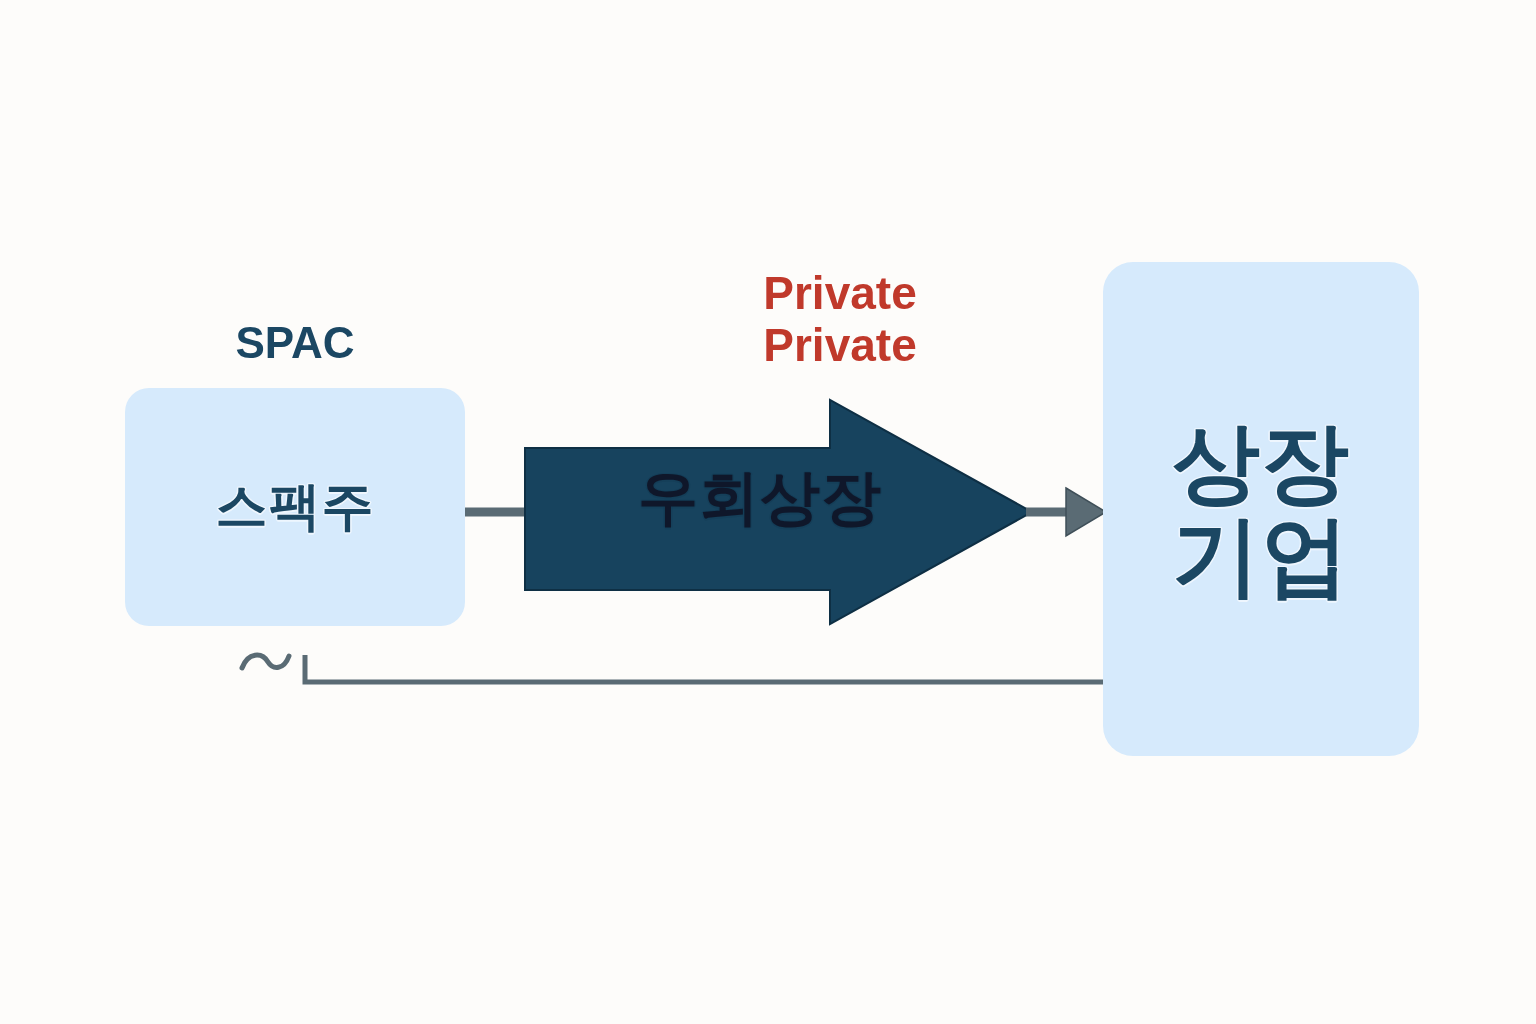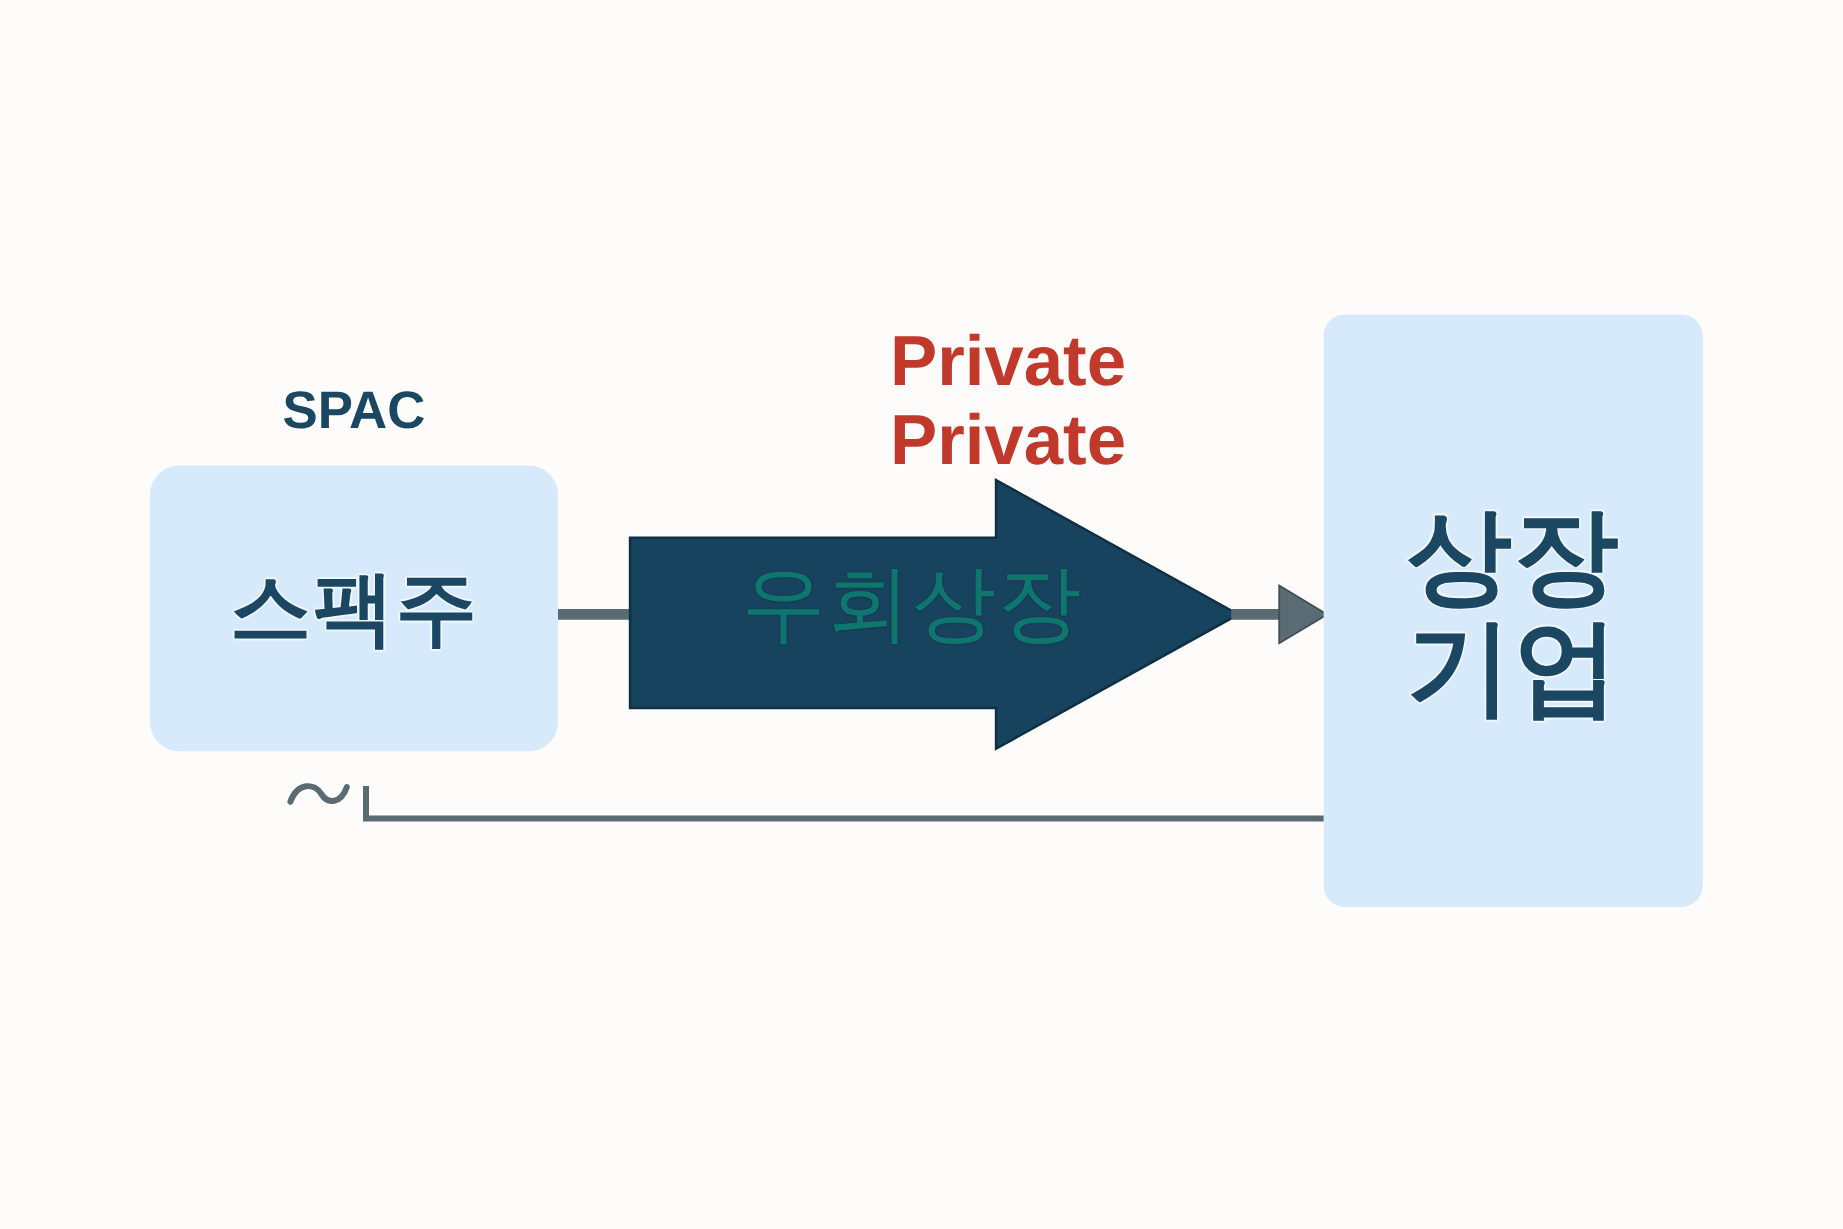--- a/index.html
+++ b/index.html
@@ -35,36 +35,36 @@
     top: 388px;
     width: 340px;
     height: 238px;
     border-radius: 24px;
   }
   #listed-box {
     left: 1103px;
     top: 262px;
     width: 316px;
     height: 494px;
-    border-radius: 18px;
+    border-radius: 30px;
   }
 
   .node-label-ko {
     color: #1b4763;
     font-weight: bold;
     letter-spacing: 1px;
     line-height: 1.06;
     text-align: center;
     text-shadow:
        1.5px 0 0 #eef6fe, -1.5px 0 0 #eef6fe,
        0 1.5px 0 #eef6fe, 0 -1.5px 0 #eef6fe,
        1px 1px 0 #eef6fe, -1px -1px 0 #eef6fe,
        1px -1px 0 #eef6fe, -1px 1px 0 #eef6fe;
   }
-  #spac-box .node-label-ko { font-size: 68px; }
+  #spac-box .node-label-ko { font-size: 52px; }
   #listed-box .node-label-ko { font-size: 88px; }
   #listed-box .node-label-ko .ln { display: block; }
 
   
   .caption {
     position: absolute;
     font-weight: bold;
     text-align: center;
     line-height: 1.12;
   }
@@ -74,21 +74,21 @@
     width: 340px;
     font-size: 44px;
     color: #1b4763;
     text-shadow: 0 0 2px rgba(255,255,255,0.9);
     text-align: center;
   }
   #private-caption {
     left: 640px;
     top: 268px;
     width: 400px;
-    font-size: 59px;
+    font-size: 46px;
     color: #c0392b;
     text-shadow: 0 0 2px rgba(255,255,255,0.9);
   }
   #private-caption .ln { display: block; }
 
   
   #connectors {
     position: absolute;
     left: 0;
     top: 0;
@@ -96,23 +96,23 @@
     height: 1024px;
   }
 
   
   #merge-arrow-label {
     position: absolute;
     left: 560px;
     top: 468px;
     width: 400px;
     text-align: center;
-    font-size: 70px;
-    font-weight: normal;
-    color: #0f766e;
+    font-size: 60px;
+    font-weight: bold;
+    color: #0f172a;
     letter-spacing: 1px;
     line-height: 1;
     text-shadow:
        1.5px 0 0 rgba(20,60,85,0.55), -1.5px 0 0 rgba(20,60,85,0.55),
        0 1.5px 0 rgba(20,60,85,0.55), 0 -1.5px 0 rgba(20,60,85,0.55);
     pointer-events: none;
   }
 </style>
 </head>
 <body>

